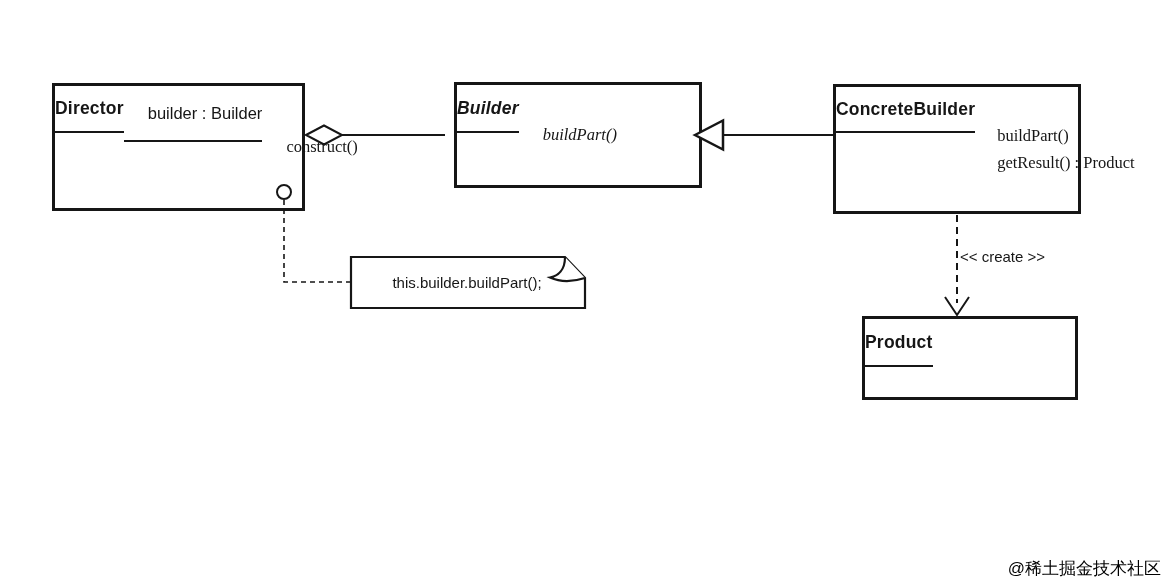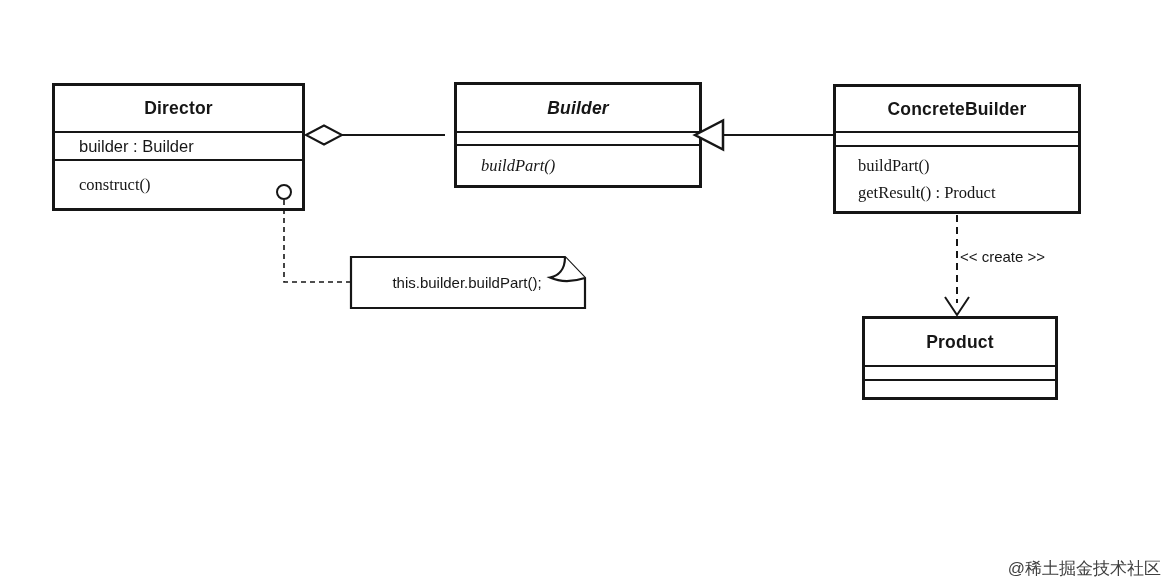--- a/index.html
+++ b/index.html
@@ -2,21 +2,21 @@
 <html><head>
 <meta charset="utf-8">
 <style>
   html,body { margin:0; padding:0; background:#ffffff; }
   .canvas {
     position:relative; width:1166px; height:584px; background:#ffffff;
     font-family:"Liberation Sans", sans-serif; overflow:hidden; color:#161616;
   }
   .uml-class {
     position:absolute; background:#ffffff; border:3px solid #161616;
-    box-sizing:border-box; display:flex; flex-direction:column; z-index:1;
+    box-sizing:border-box; display:flex; z-index:1;
   }
   .uml-title {
     flex:none; display:flex; align-items:center; justify-content:center;
     font-weight:bold; font-size:17.5px; border-bottom:2px solid #161616;
     letter-spacing:0.2px;
   }
   .uml-title.abstract { font-style:italic; }
   .uml-compartment {
     flex:none; box-sizing:border-box; display:flex; flex-direction:column;
     justify-content:center; font-size:16.5px;
@@ -30,31 +30,31 @@
     position:absolute; left:352px; top:258px; width:216px; height:48px; z-index:3;
     display:flex; align-items:center; justify-content:center;
     font-size:15px; white-space:nowrap;margin-left:7px;
   }
   .create-label {
     position:absolute; left:952px; top:248px; z-index:3;
     font-size:15px; white-space:nowrap;margin-left:8px;
   }
   .watermark {
     position:absolute; right:5px; top:557px; z-index:3;
-    font-size:17px; color:#404040; white-space:nowrap;
+    font-size:17px; color:#000000; white-space:nowrap;
   }
 </style>
 </head>
 <body>
 
 <div class="canvas">
 
   <div class="uml-class" style="left:52px; top:83px; width:253px; height:128px;">
     <div class="uml-title" style="height:45px;">Director</div>
-    <div class="uml-compartment sep" style="height:28px;">
+    <div class="uml-compartment sep" style="height:56px;">
       <div class="uml-member">builder : Builder</div>
     </div>
     <div class="uml-compartment grow">
       <div class="uml-member">construct()</div>
     </div>
   </div>
 
   <div class="uml-class" style="left:454px; top:82px; width:248px; height:106px;">
     <div class="uml-title abstract" style="height:46px;">Builder</div>
     <div class="uml-compartment sep" style="height:13px;"></div>
@@ -65,21 +65,21 @@
 
   <div class="uml-class" style="left:833px; top:84px; width:248px; height:130px;">
     <div class="uml-title" style="height:44px;">ConcreteBuilder</div>
     <div class="uml-compartment sep" style="height:14px;"></div>
     <div class="uml-compartment grow" style="padding-left:0;">
       <div class="uml-member" style="padding-left:22px; line-height:27px;">buildPart()</div>
       <div class="uml-member" style="padding-left:22px; line-height:27px;">getResult() : Product</div>
     </div>
   </div>
 
-  <div class="uml-class" style="left:862px; top:316px; width:196px; height:84px;">
+  <div class="uml-class" style="left:862px; top:316px; width:216px; height:84px;">
     <div class="uml-title" style="height:46px;">Product</div>
     <div class="uml-compartment sep" style="height:14px;"></div>
     <div class="uml-compartment grow"></div>
   </div>
 
   <svg class="wires" width="1166" height="584" viewBox="0 0 1166 584">
 
     <line x1="340" y1="135" x2="445" y2="135" stroke="#161616" stroke-width="2"></line>
     <polygon points="306,135 324,125.5 342,135 324,144.5" fill="#ffffff" stroke="#161616" stroke-width="2"></polygon>
 

